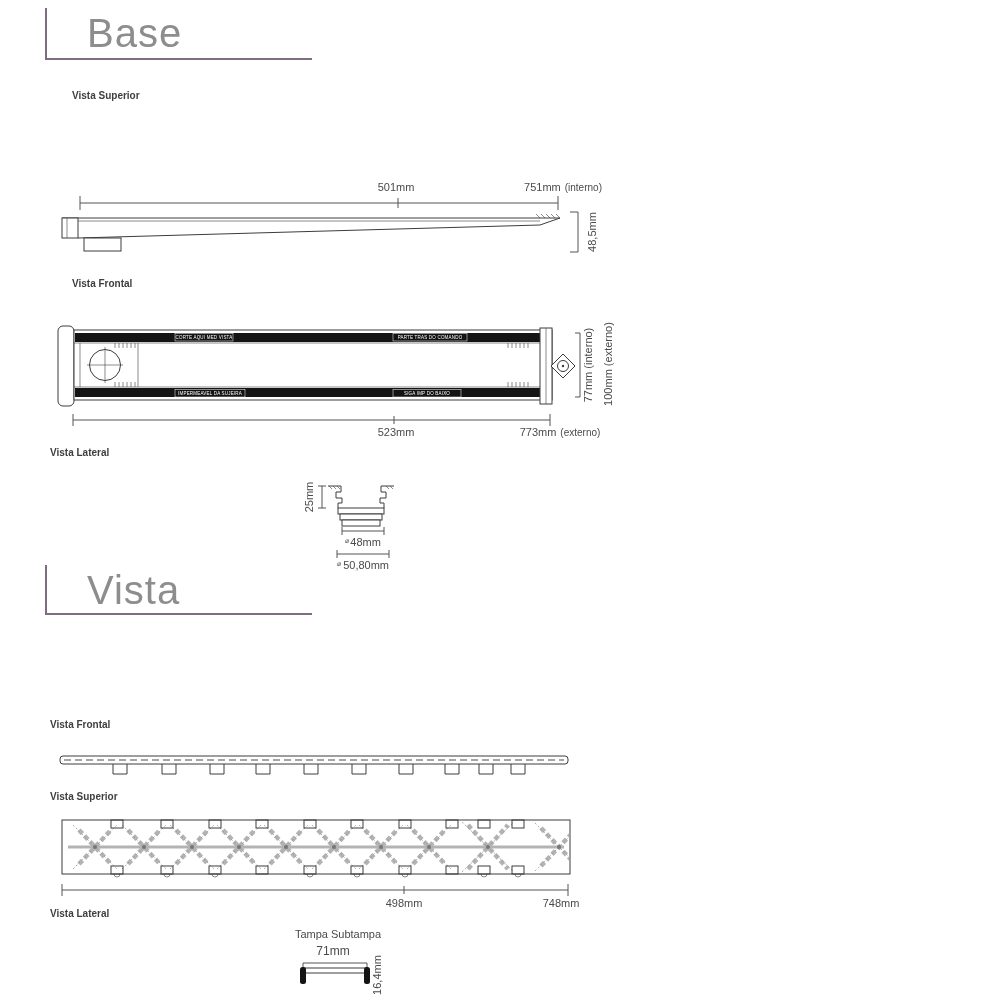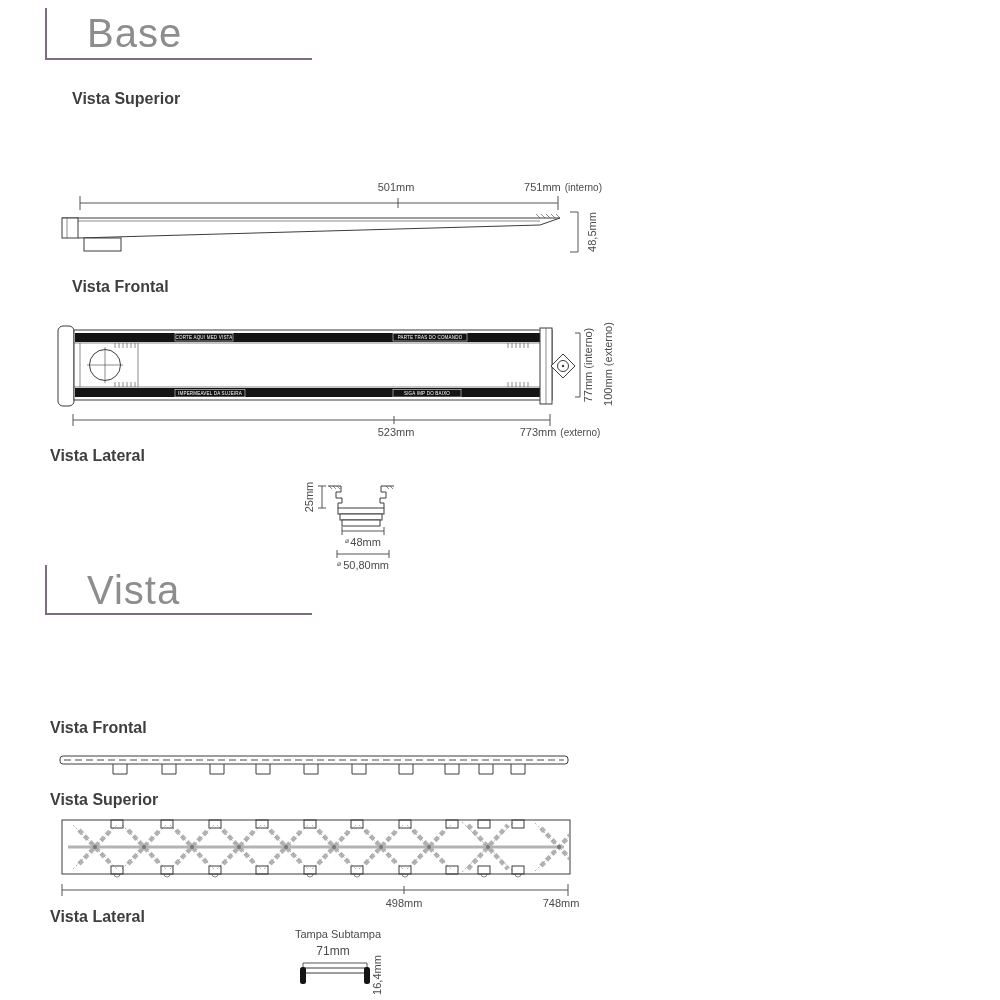--- a/index.html
+++ b/index.html
@@ -1,21 +1,21 @@
 <!DOCTYPE html>
 <html><head>
 <meta charset="utf-8">
 <style>
   html,body{margin:0;padding:0;background:#fff;}
   .page{position:relative;width:860px;height:1000px;background:#ffffff;
         font-family:"Liberation Sans",sans-serif;overflow:hidden;}
   .title-block{position:absolute;border-left:2px solid #7e6c80;border-bottom:2px solid #7e6c80;}
   .title-text{font-size:40px;color:#8d8d8d;font-weight:400;letter-spacing:1px;
               padding-left:40px;line-height:50px;white-space:nowrap;}
-  .view-label{position:absolute;font-size:16px;font-weight:700;color:#3e3e3e;white-space:nowrap;}
+  .view-label{position:absolute;font-size:10px;font-weight:700;color:#3e3e3e;white-space:nowrap;}
   svg{position:absolute;overflow:visible;}
   svg text{font-family:"Liberation Sans",sans-serif;}
   .dim{font-size:11px;fill:#4a4a4a;}
   .dimsmall{font-size:10px;fill:#4a4a4a;}
   .diam{font-size:7px;fill:#4a4a4a;}
   .etch{font-size:4.5px;fill:#ffffff;letter-spacing:.2px;}
   .ln{stroke:#3c3c3c;stroke-width:1;fill:none;}
   .lnthin{stroke:#3c3c3c;stroke-width:.6;fill:none;}
   .dimln{stroke:#555;stroke-width:1;fill:none;}
   .bar{fill:#141414;stroke:none;}

